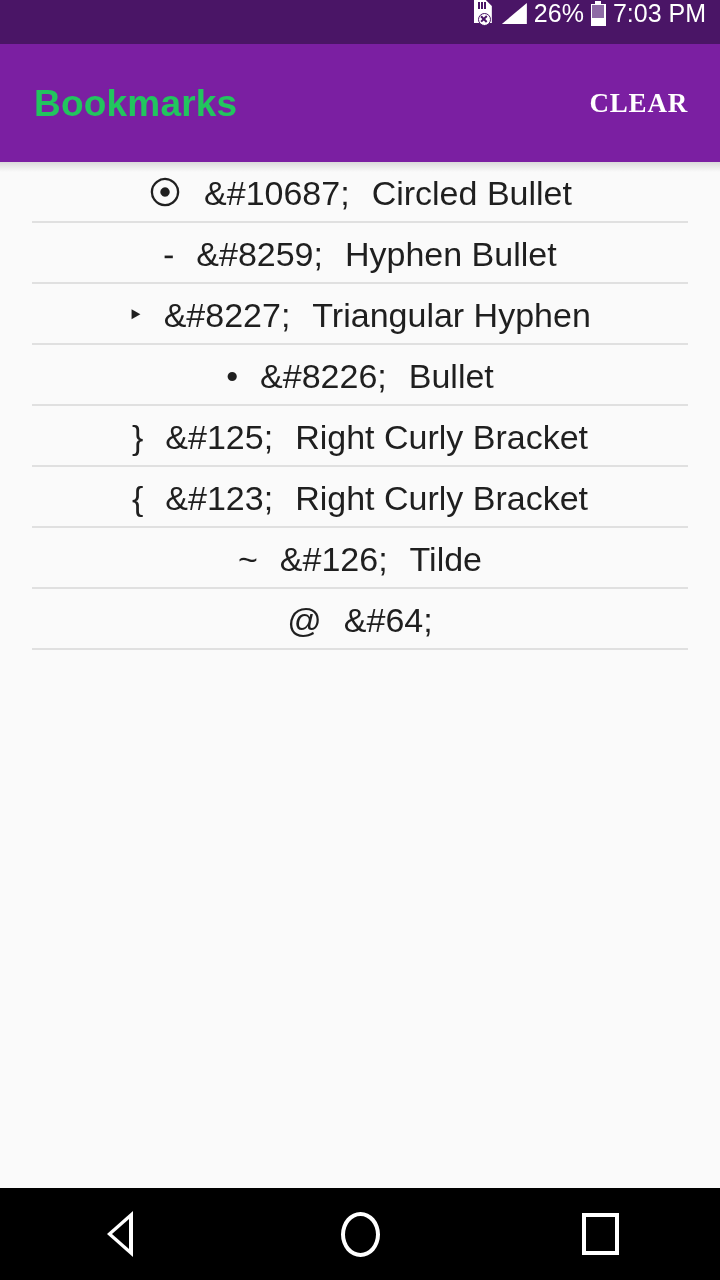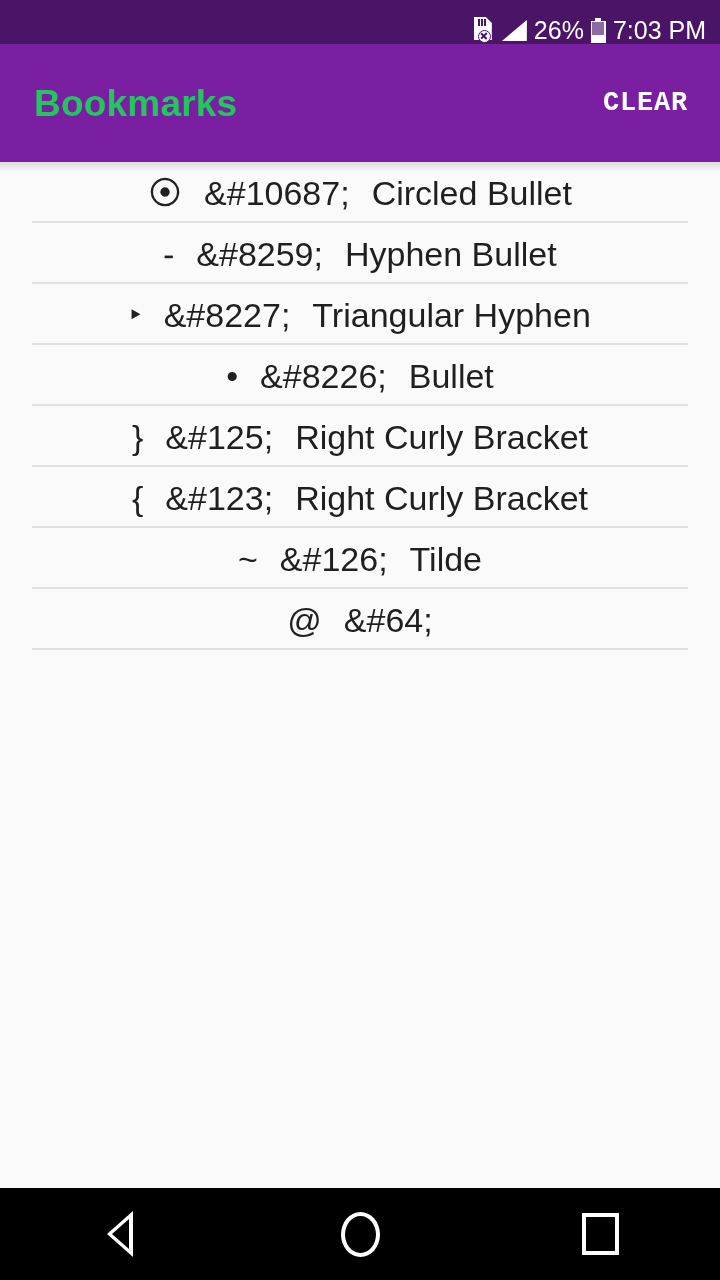--- a/index.html
+++ b/index.html
@@ -17,21 +17,21 @@
     position:relative;
     width:720px; height:1280px;
     display:flex; flex-direction:column;
     background:#FAFAFA;
   }
 
   
   .status-bar {
     height:44px;
     background:#4A1566;
-    display:flex; align-items:flex-end; justify-content:flex-end;
+    display:flex; align-items:flex-start; justify-content:flex-end;
     padding:0 14px 0 0;
     flex:0 0 44px;
   }
   .status-right { display:flex; align-items:center; gap:7px; }
 
   .sd-icon { width:23px; height:27px; position:relative; display:block; }
   .sd-icon .body {
     position:absolute; left:2px; top:0; width:18px; height:23px;
     background:#fff;
     clip-path:polygon(0 0, 12px 0, 18px 6px, 18px 23px, 0 23px);
@@ -96,21 +96,21 @@
     pointer-events:none;
   }
   .app-title {
     color:#22c55e; font-size:37px; font-weight:700;
     letter-spacing:0.2px; line-height:1;
   }
   .clear-btn {
     color:#FFFFFF; font-size:27px; font-weight:700;
     letter-spacing:0.8px; line-height:1;
     background:transparent; border:none; cursor:pointer;
-    font-family:Liberation Mono, monospace;
+    font-family:Liberation Serif, serif;
     padding:6px 2px;
     margin-left:48px;
   }
 
   
   .list {
     flex:1 1 auto;
     background:#FAFAFA;
     overflow:hidden;
     padding-top:0px;

